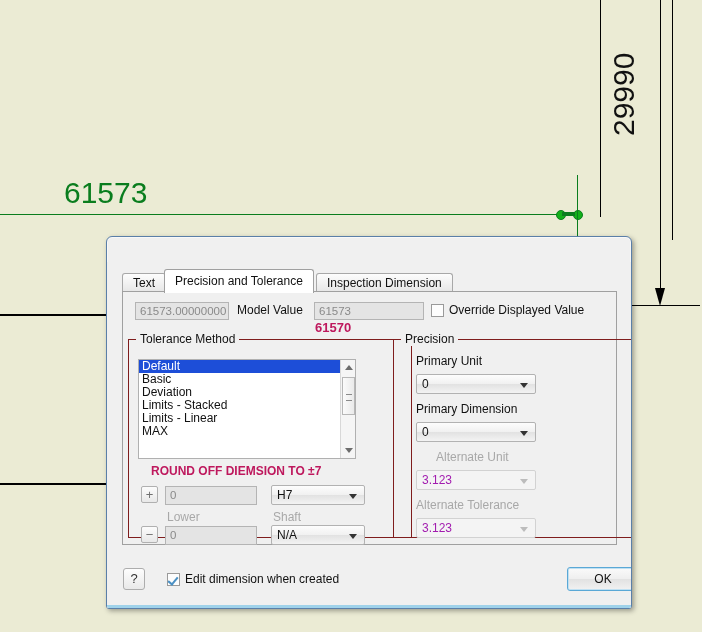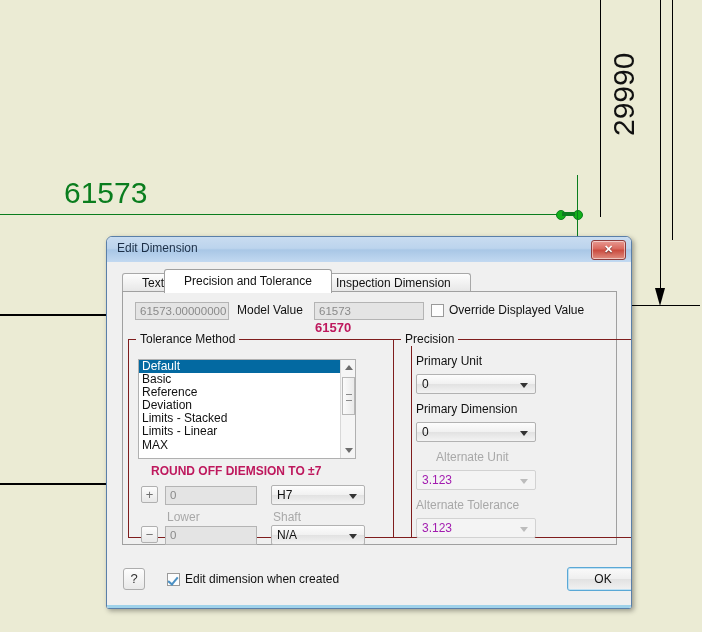--- a/index.html
+++ b/index.html
@@ -62,21 +62,21 @@
     display:block;text-align:center;color:#fff;font-size:11px;font-weight:bold;
     line-height:17px;text-shadow:0 1px 1px rgba(0,0,0,.5);
   }
 
   #body{position:absolute;left:0;top:25px;right:0;bottom:0;background:#f0f0f0;}
 
   
   #tabstrip{position:absolute;left:15px;top:7px;height:22px;}
   .tab{
     position:absolute;top:4px;height:18px;line-height:18px;
-    padding:0 19px;font-size:12px;color:#111;
+    padding:0 10px;font-size:12px;color:#111;
     background:linear-gradient(to bottom,#fdfdfd,#e6e6e6);
     border:1px solid #a8a8a8;border-bottom:none;
     border-radius:3px 3px 0 0;cursor:pointer;white-space:nowrap;
   }
   .tab.active{
     top:0;height:23px;line-height:23px;
     background:#fff;border-color:#a0a0a0;z-index:3;
   }
 
   #tabpanel{
@@ -109,21 +109,21 @@
     position:absolute;background:#f0f0f0;padding:0 4px;font-size:12px;color:#111;
     top:-8px;left:7px;white-space:nowrap;
   }
 
   
   #listbox{
     position:absolute;left:9px;top:19px;width:218px;height:100px;
     background:#fff;border:1px solid #b0b0b0;box-sizing:border-box;overflow:hidden;
   }
   .litem{font-size:12px;line-height:13.1px;padding-left:3px;color:#111;white-space:nowrap;cursor:pointer;}
-  .litem.sel{background:#0369a1;color:#fff;}
+  .litem.sel{background:#1d4ed8;color:#fff;}
   #lb-scroll{
     position:absolute;right:0;top:0;width:15px;height:100%;
     background:#f5f5f5;border-left:1px solid #d8d8d8;box-sizing:border-box;
   }
   .sb-arrow{
     position:absolute;left:0;width:15px;height:15px;
     display:flex;align-items:center;justify-content:center;cursor:pointer;
   }
   .sb-arrow .tri{width:0;height:0;border-left:4px solid transparent;border-right:4px solid transparent;}
   #sb-up{top:0;}
@@ -203,26 +203,20 @@
   <div class="blk-line" style="left:577px;top:175px;width:1px;height:62px;background:#0a7d1e;"></div>
 
   <div id="dim-h-text">61573</div>
 
   <div class="blk-line" style="left:0;top:314px;width:106px;height:2px;"></div>
   <div class="blk-line" style="left:0;top:483px;width:106px;height:2px;"></div>
 </div>
 
 <div id="dialog">
 
-  <div id="titlebar">
-    <div id="title-text">Edit Dimension</div>
-    <div id="close-btn">
-      <span>✕</span>
-    </div>
-  </div>
 
   <div id="body">
 
     <div id="tabstrip">
       <div class="tab" style="left:0;">Text</div>
       <div class="tab active" style="left:42px;text-align:center;">Precision and Tolerance</div>
       <div class="tab" style="left:194px;">Inspection Dimension</div>
     </div>
 
     <div id="tabpanel">
@@ -234,21 +228,20 @@
       <div class="lbl" style="left:326px;top:11px;">Override Displayed Value</div>
 
       <div class="lbl red" style="left:192px;top:28px;font-size:13px;">61570</div>
 
       <div class="grp" style="left:5px;top:47px;width:250px;height:197px;">
         <div class="grp-title">Tolerance Method</div>
 
         <div id="listbox">
           <div class="litem sel">Default</div>
           <div class="litem">Basic</div>
-          <div class="litem">Reference</div>
           <div class="litem">Deviation</div>
           <div class="litem">Limits - Stacked</div>
           <div class="litem">Limits - Linear</div>
           <div class="litem">MAX</div>
 
           <div id="lb-scroll">
             <div class="sb-arrow" id="sb-up">
                 <div class="tri"></div>
               </div>
             <div id="sb-thumb"></div>

